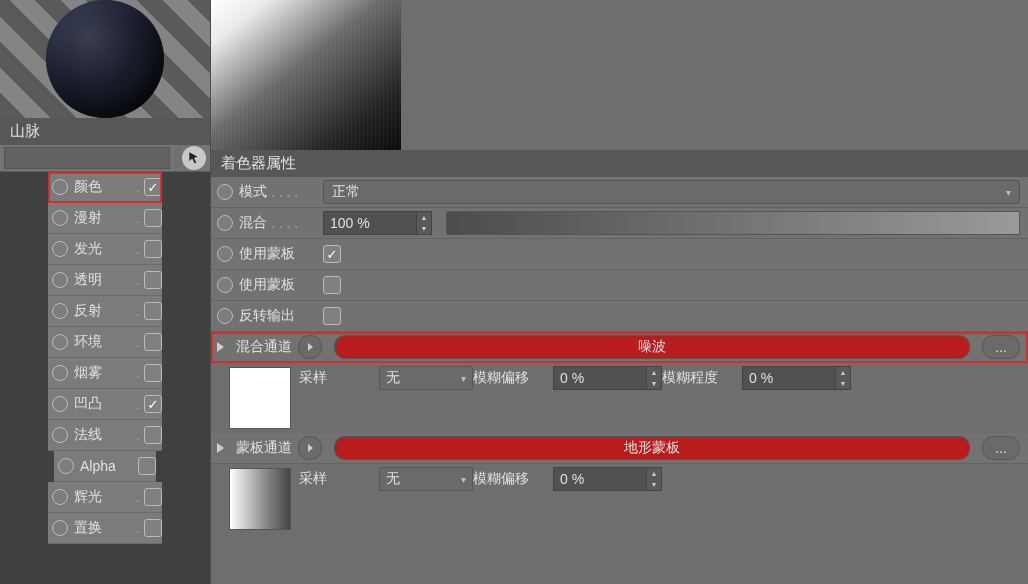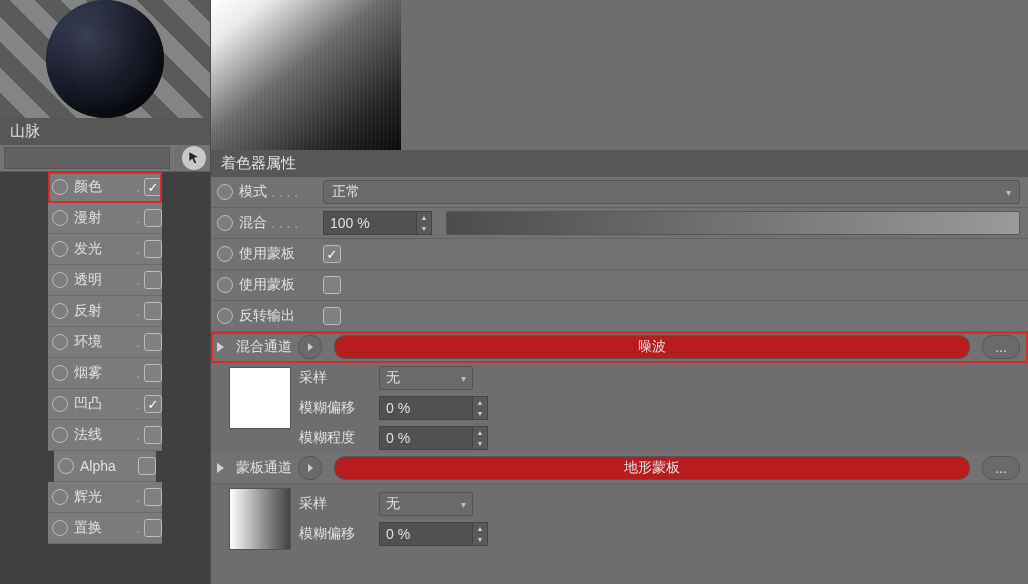--- a/index.html
+++ b/index.html
@@ -68,21 +68,21 @@
   .long-pill{flex:1;height:22px;background:#b91c1c;border:1px solid #565656;border-radius:11px;display:flex;align-items:center;justify-content:center;margin:0 6px;}
   .dots-btn{width:36px;height:22px;border-radius:11px;background:#6a6a6a;border:1px solid #565656;display:flex;align-items:center;justify-content:center;margin-right:8px;}
   .hl-row{outline:2px solid var(--highlight);outline-offset:-2px;}
   .thumb-white{width:60px;height:60px;background:#fff;margin:4px 8px 4px 18px;border:1px solid #555;}
   .thumb-grad{width:60px;height:60px;background:linear-gradient(to right,#fff 0%,#888 60%,#444 100%);margin:4px 8px 4px 18px;border:1px solid #555;}
   .triple{display:flex;align-items:center;height:30px;gap:10px;}
   .triple .tlabel{width:70px;}
   .small-dd{width:80px;height:22px;background:var(--field);border:1px solid #555;border-radius:2px;display:flex;align-items:center;padding:0 6px;position:relative;}
   .small-dd::after{content:"▾";position:absolute;right:6px;color:#bbb;font-size:10px;}
   .sub-block{display:flex;}
-  .sub-right{display:flex;flex-direction:column;justify-content:center;}
+  .sub-right{display:flex;flex-direction:row;justify-content:center;}
 </style>
 </head>
 <body>
 
 <div class="app">
 
   <div class="sidebar">
     <div class="preview-large">
       <div class="sphere"></div>
     </div>

